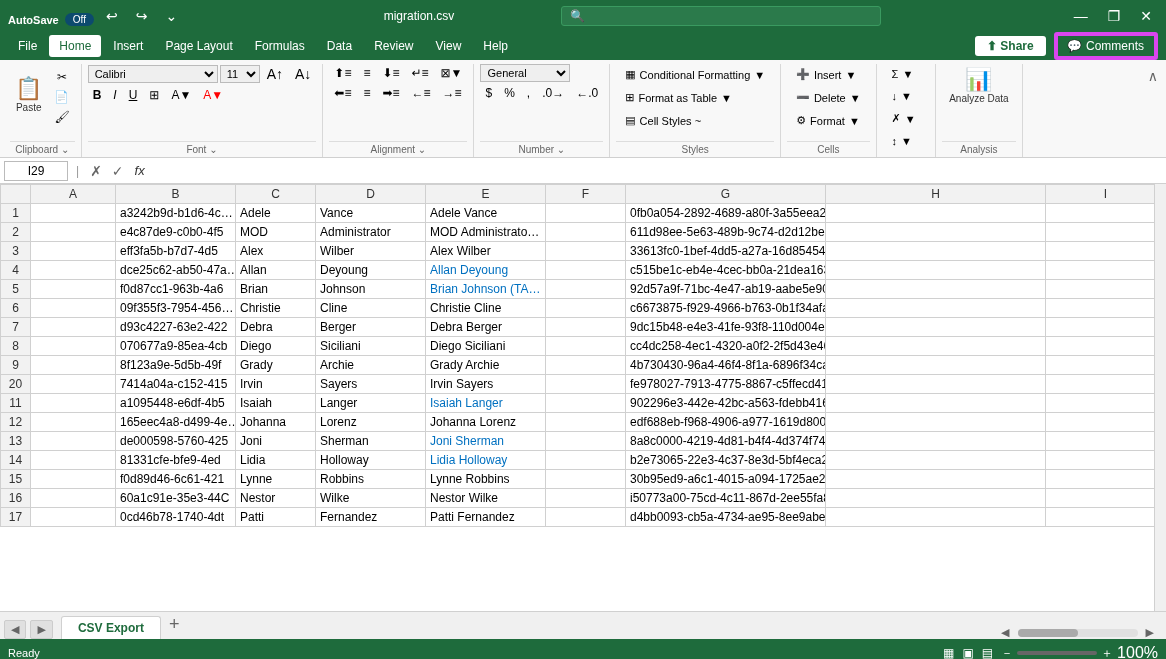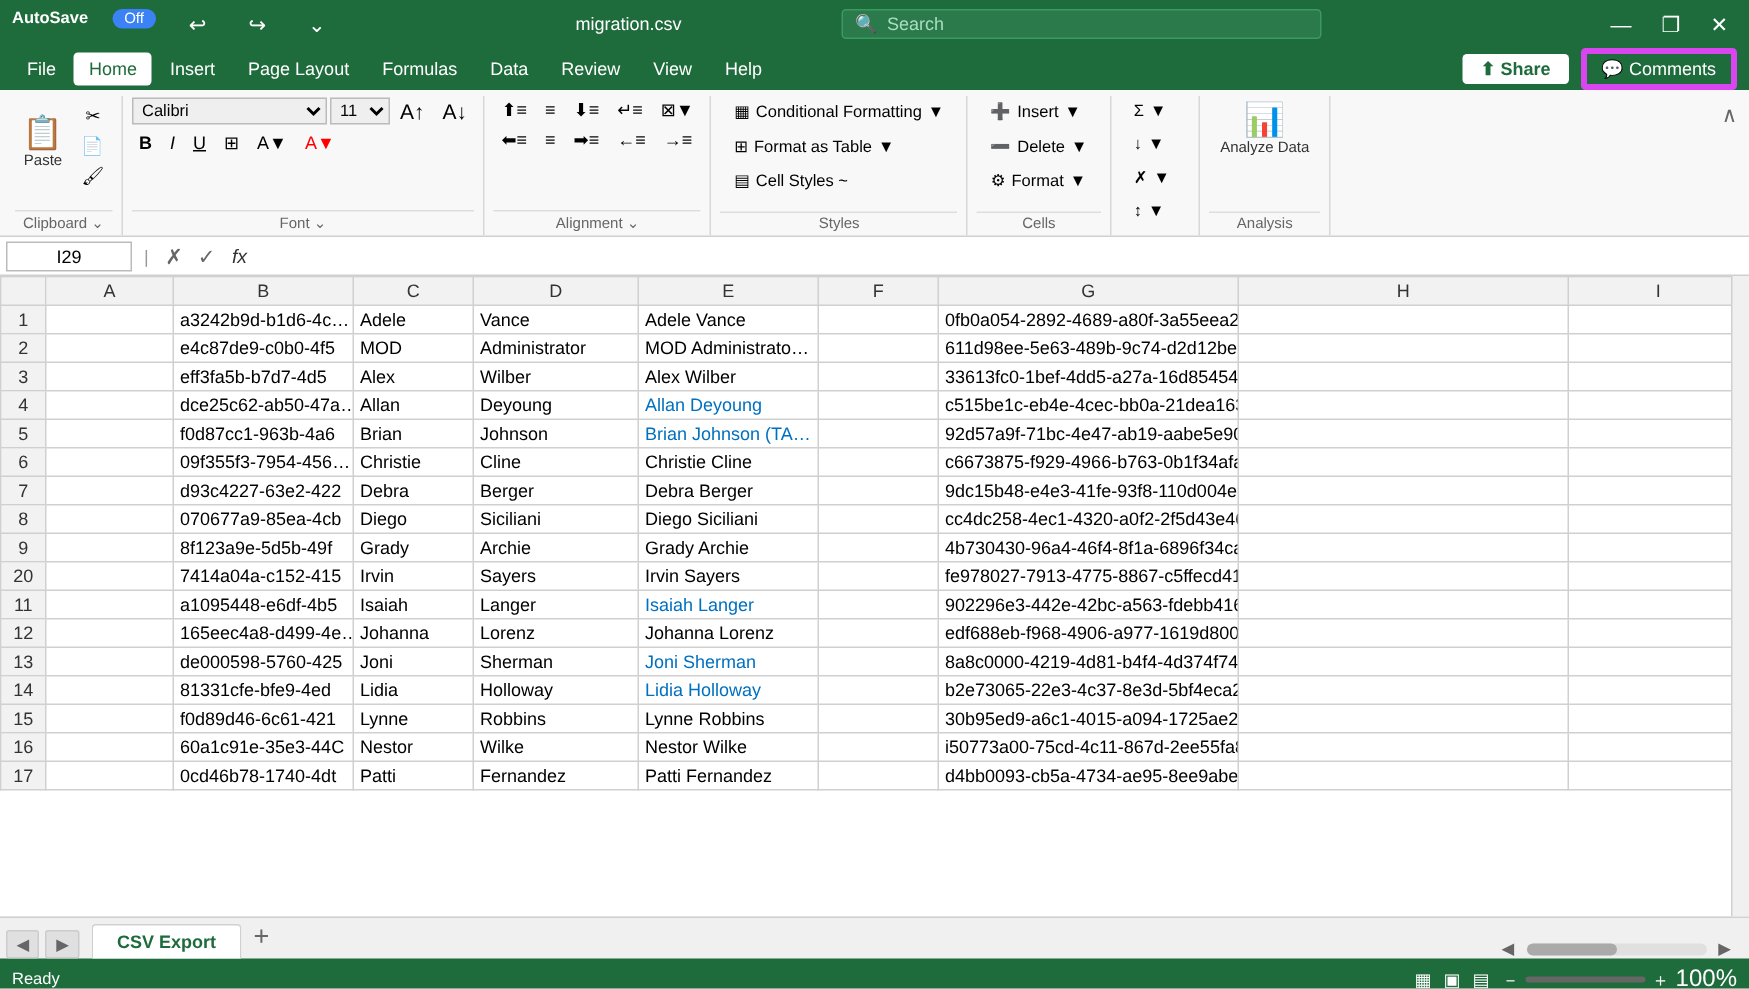--- a/index.html
+++ b/index.html
@@ -8,23 +8,23 @@
     
     .title-bar {
       background: #1e6b3c;
       color: white;
       height: 32px;
       display: flex;
       align-items: center;
       padding: 0 8px;
       gap: 8px;
     }
-    .title-bar-left { display: flex; align-items: flex-start; gap: 16px; flex: 1; }
+    .title-bar-left { display: flex; align-items: flex-end; gap: 6px; flex: 1; }
     .title-brand { font-size: 11px; font-weight: bold; color: white; }
-    .autosave-toggle { background: #3b82f6; border: none; border-radius: 10px; color: white; font-size: 10px; padding: 1px 8px; cursor: pointer; }
+    .autosave-toggle { background: #0c4a6e; border: none; border-radius: 10px; color: white; font-size: 10px; padding: 1px 8px; cursor: pointer; }
     .title-filename { font-size: 12px; color: white; flex: 1; text-align: center; }
     .search-bar {
       background: #2b7a4b;
       border: 1px solid #3a9a60;
       border-radius: 3px;
       color: white;
       padding: 2px 8px;
       font-size: 12px;
       width: 320px;
       display: flex;
@@ -108,21 +108,21 @@
     
     .formula-bar {
       background: white;
       border-bottom: 1px solid #d0d0d0;
       height: 26px;
       display: flex;
       align-items: center;
       padding: 0 4px;
       gap: 4px;
     }
-    .cell-ref-box { border: 1px solid #bbb; padding: 2px 6px; font-size: 12px; width: 84px; text-align: center; }
+    .cell-ref-box { border: 1px solid #bbb; padding: 2px 6px; font-size: 12px; width: 64px; text-align: center; }
     .formula-divider { color: #999; padding: 0 4px; }
     .formula-icon { color: #666; font-size: 14px; cursor: pointer; padding: 0 3px; }
     .formula-fx { font-style: italic; color: #333; font-size: 13px; padding: 0 4px; }
     .formula-input { flex: 1; border: none; outline: none; font-size: 12px; }
 
     
     .spreadsheet-container {
       display: flex;
       flex-direction: column;
       height: calc(659px - 32px - 28px - 98px - 26px - 28px - 20px);
@@ -204,21 +204,20 @@
   <div class="title-bar-left">
     <span class="title-brand">AutoSave</span>
     <button class="autosave-toggle">Off</button>
     <button class="win-btn">↩</button>
     <button class="win-btn">↪</button>
     <button class="win-btn">⌄</button>
   </div>
   <div class="title-filename">migration.csv</div>
   <div class="search-bar">
     <span>🔍</span>
-    <input type="text" placeholder="Search" style="">
   </div>
   <div class="title-bar-right">
     <button class="win-btn">—</button>
     <button class="win-btn">❐</button>
     <button class="win-btn close">✕</button>
   </div>
 </div>
 
 <div class="menu-bar">
   <span class="menu-item">File</span>
@@ -298,20 +297,39 @@
           <button class="fmt-btn">≡</button>
           <button class="fmt-btn">➡≡</button>
           <button class="fmt-btn">←≡</button>
           <button class="fmt-btn">→≡</button>
         </div>
       </div>
     </div>
     <div class="ribbon-group-label">Alignment ⌄</div>
   </div>
 
+  <div class="ribbon-group">
+    <div class="ribbon-group-content">
+      <div class="font-section">
+        <div class="font-row">
+          <select class="number-format-select">
+            <option>General</option>
+          </select>
+        </div>
+        <div class="font-row">
+          <button class="fmt-btn">$</button>
+          <button class="fmt-btn">%</button>
+          <button class="fmt-btn">,</button>
+          <button class="fmt-btn">.0→</button>
+          <button class="fmt-btn">←.0</button>
+        </div>
+      </div>
+    </div>
+    <div class="ribbon-group-label">Number ⌄</div>
+  </div>
 
   <div class="ribbon-group">
     <div class="ribbon-group-content">
       <div class="styles-group">
         <button class="styles-btn">
           <span>▦</span>
           <span>Conditional Formatting</span>
           <span>▼</span>
         </button>
         <button class="styles-btn">

